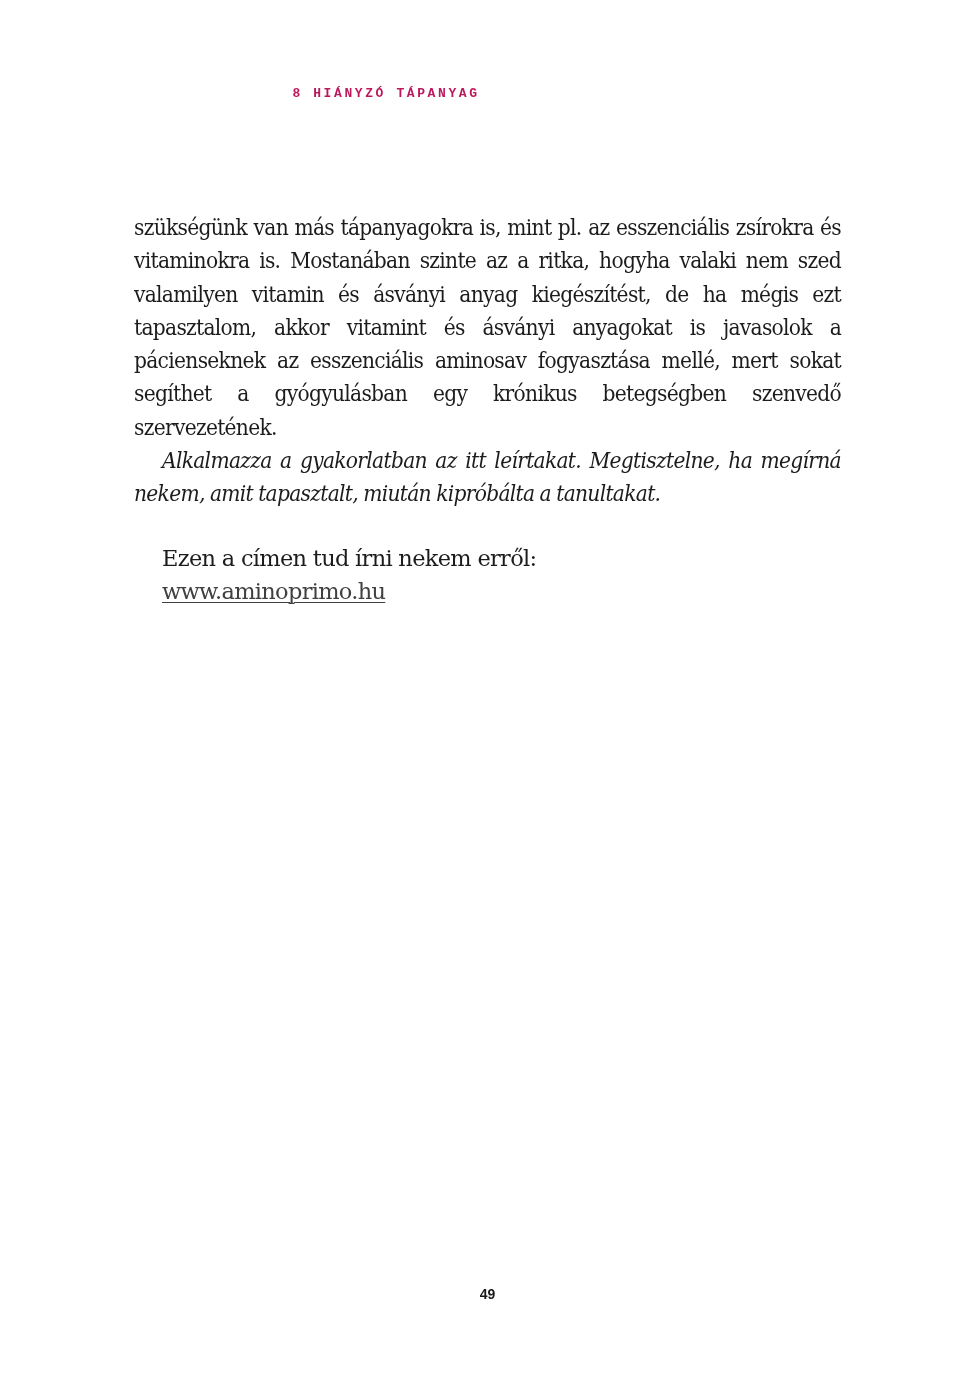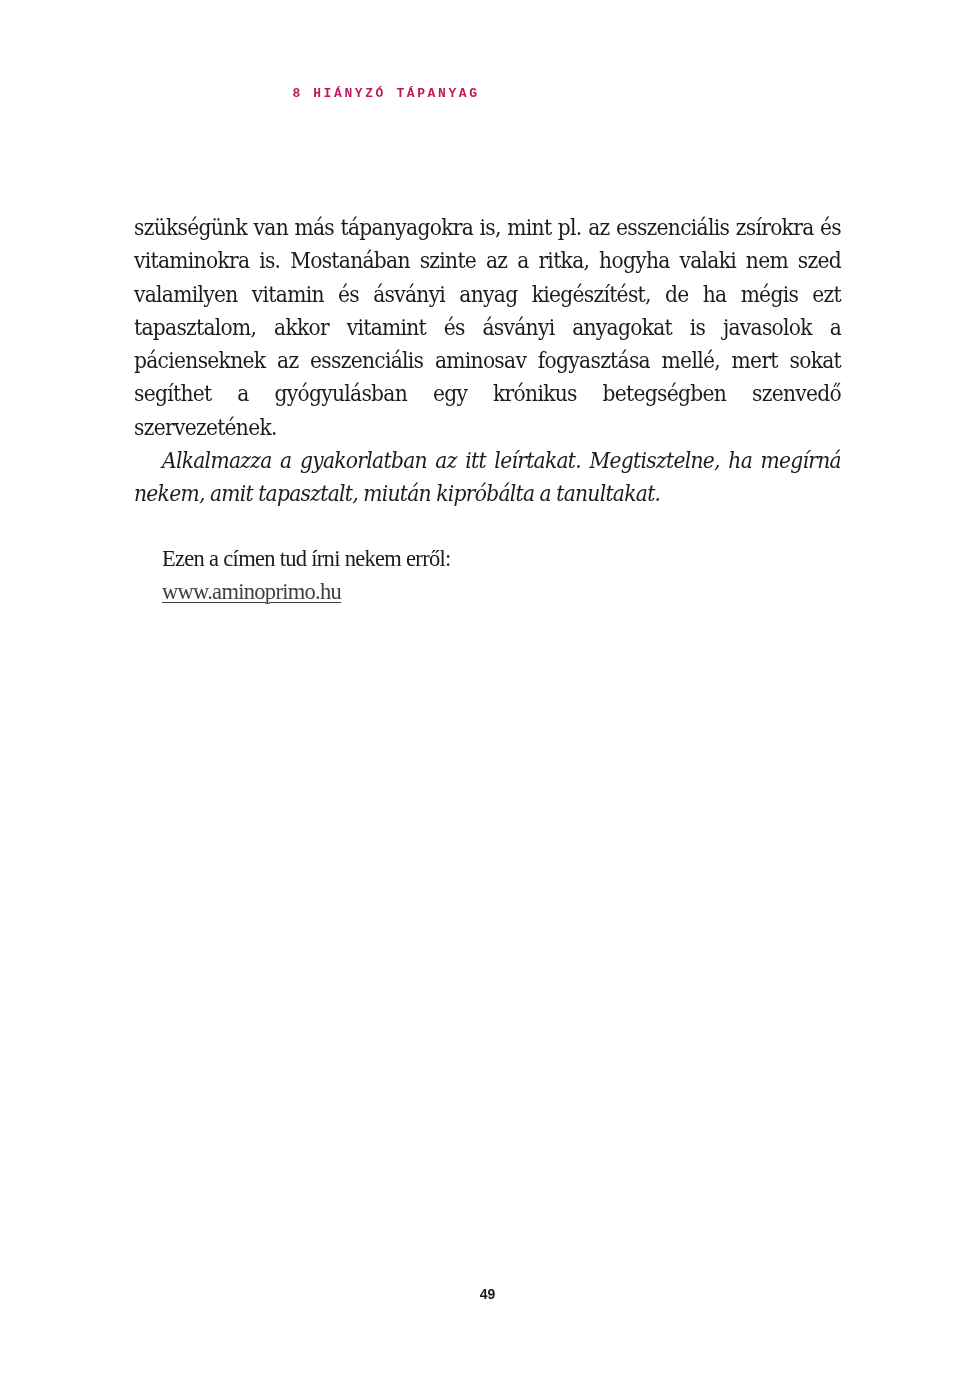--- a/index.html
+++ b/index.html
@@ -45,21 +45,20 @@
       word-spacing: -0.5px;
       font-stretch: condensed;
     }
     .para.indent {
       text-indent: 28px;
       font-style: italic;
     }
     .contact {
       margin-top: 31px;
       padding-left: 28px;
-      font-family: Liberation Serif, serif;
     }
     .contact .line {
       display: block;
       letter-spacing: -0.7px;
     }
     .link {
       color: #404040;
       text-decoration: underline;
       text-decoration-thickness: 1px;
       text-underline-offset: 3px;

